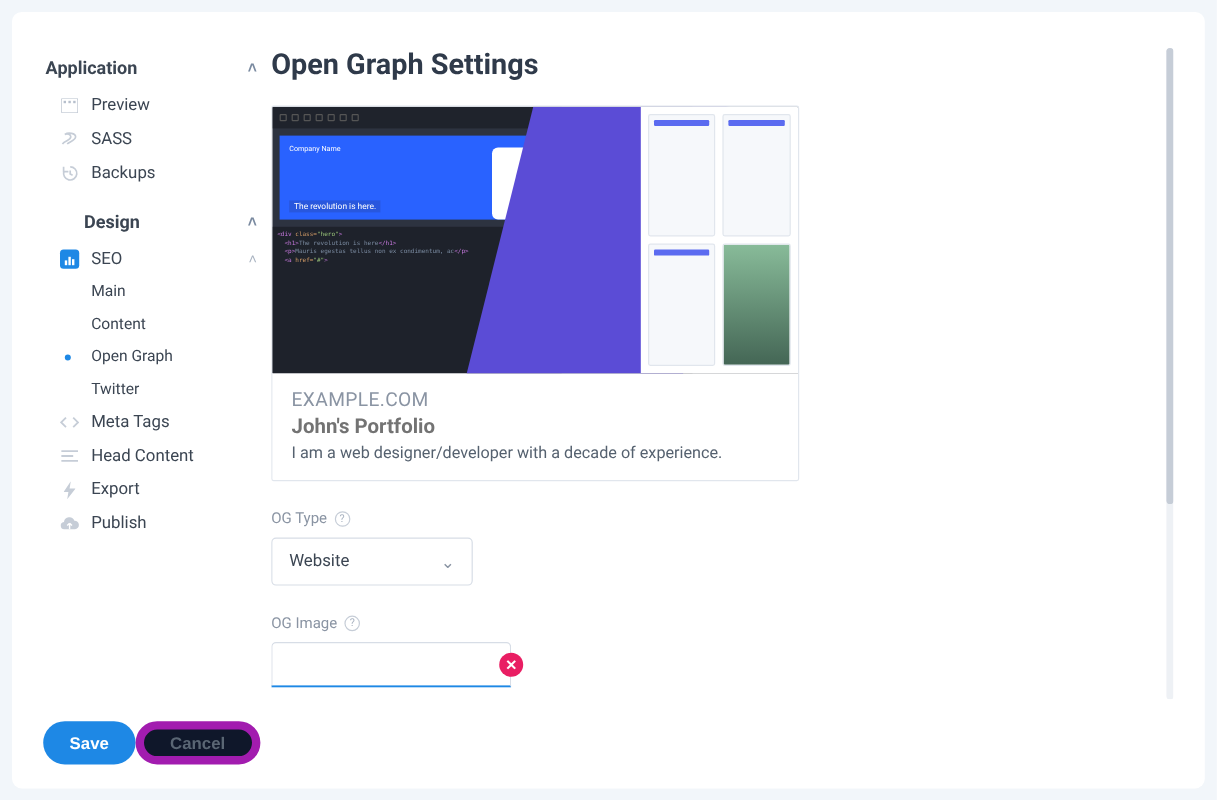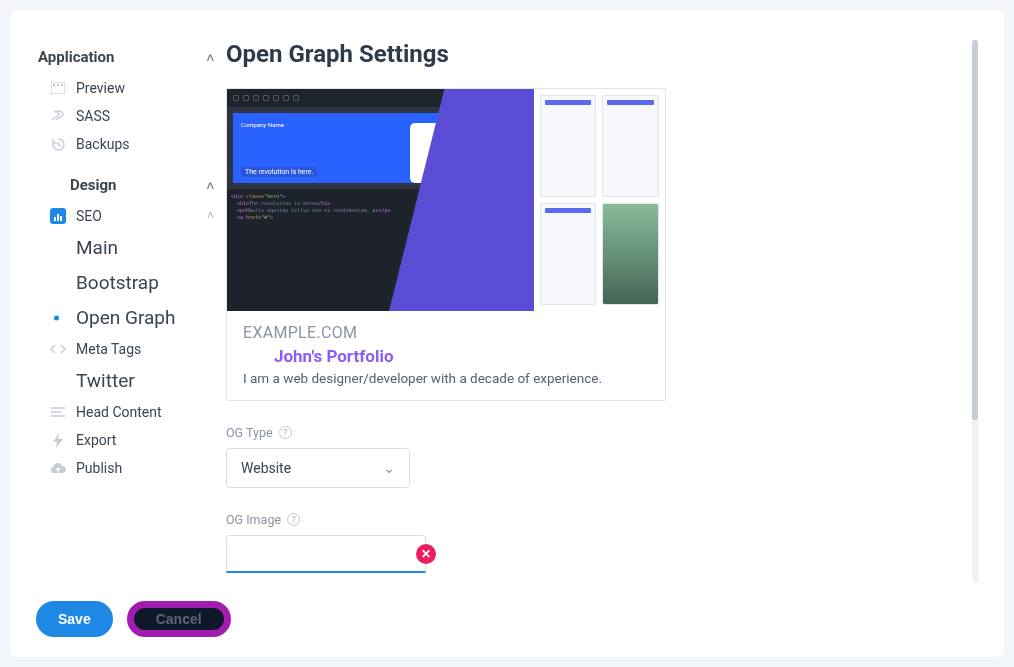--- a/index.html
+++ b/index.html
@@ -57,21 +57,21 @@
     width: 16px;
     height: 16px;
     display: inline-flex;
     align-items: center;
     justify-content: center;
     color: #a9b3c1;
     flex-shrink: 0;
   }
   .nav-item.sub {
     padding-left: 40px;
-    font-size: 19px;
+    font-size: 13px;
   }
   .nav-item.sub::before {
     content: "";
     position: absolute;
     left: 18px;
     top: 50%;
     width: 5px;
     height: 5px;
     background: transparent;
     border-radius: 50%;
@@ -191,40 +191,39 @@
   }
   .og-domain {
     font-size: 16px;
     color: #8a94a3;
     letter-spacing: .3px;
     margin-bottom: 4px;
   }
   .og-title {
     font-size: 17px;
     font-weight: 700;
-    color: #8b5cf6;
+    color: #737373;
     margin-bottom: 4px;
-    margin-left: 31px;
   }
   .og-desc {
     font-size: 13.5px;
     color: #55616f;
   }
   .field-label {
     font-size: 12.5px;
     color: #8a94a3;
     margin-top: 24px;
     margin-bottom: 8px;
     display:flex;align-items:center;gap:6px;text-align:center;
   }
   .help-q{
     width:13px;height:13px;border:1px solid #c6cdd7;border-radius:50%;display:inline-flex;align-items:center;justify-content:center;font-size:9px;color:#a9b3c1;
   }
   .select {
-    width: 184px;
+    width: 168px;
     height: 40px;
     border: 1px solid #d7dde6;
     border-radius: 4px;
     display:flex;align-items:center;justify-content:space-between;
     padding:0 14px;
     font-size:14px;color:#3b4552;
     cursor:pointer;
     background:#fff;
   }
   .select .chev{color:#8a94a3;font-size:14px;}
@@ -235,21 +234,21 @@
   .img-field input{
     width:100%;height:38px;border:1px solid #d7dde6;border-bottom-color:#1e88e5;border-bottom-width:2px;
     border-radius:4px 4px 0 0;padding:0 12px;font-size:14px;outline:none;
   }
   .img-clear{
     position:absolute;right:-10px;top:50%;transform:translateY(-50%);
     width:20px;height:20px;border-radius:50%;background:#e91e63;
     display:flex;align-items:center;justify-content:center;color:#fff;font-size:12px;cursor:pointer;font-weight:700;
   }
   .footer {
-    display:flex;gap:14px;padding-top:18px;
+    display:flex;padding-top:18px;
   }
   .btn {
     height:36px;padding:0 22px;border-radius:18px;font-size:14px;font-weight:600;cursor:pointer;border:none;
     display:inline-flex;align-items:center;justify-content:center;
   }
   .btn.primary{background:#1e88e5;color:#fff;}
   .btn.secondary{background:#0f172a;color:#5a6674;border:7px solid #a21caf;}
 </style>
 </head>
 <body>
@@ -311,36 +310,36 @@
           </span>
         <span>SEO</span>
         <span class="spacer"></span>
         <span class="seo-collapse">˄</span>
       </div>
 
       <div class="nav-item sub">
         <span>Main</span>
       </div>
       <div class="nav-item sub">
-        <span>Bootstrap</span>
+        <span>Content</span>
       </div>
       <div class="nav-item sub active">
         <span>Open Graph</span>
       </div>
+      <div class="nav-item sub">
+        <span>Twitter</span>
+      </div>
+
       <div class="nav-item">
         <span class="icon">
           <svg width="16" height="12" viewBox="0 0 16 12">
               <path d="M5 2 1 6l4 4M11 2l4 4-4 4" fill="none" stroke="#c6cdd7" stroke-width="1.5"></path>
             </svg>
         </span>
         <span>Meta Tags</span>
-      </div>
-
-      <div class="nav-item sub">
-        <span>Twitter</span>
       </div>
 
       <div class="nav-item">
         <span class="icon">
           <svg width="14" height="10" viewBox="0 0 14 10">
               <path d="M0 1h14M0 5h10M0 9h14" stroke="#c6cdd7" stroke-width="1.5"></path>
             </svg>
         </span>
         <span>Head Content</span>
       </div>

